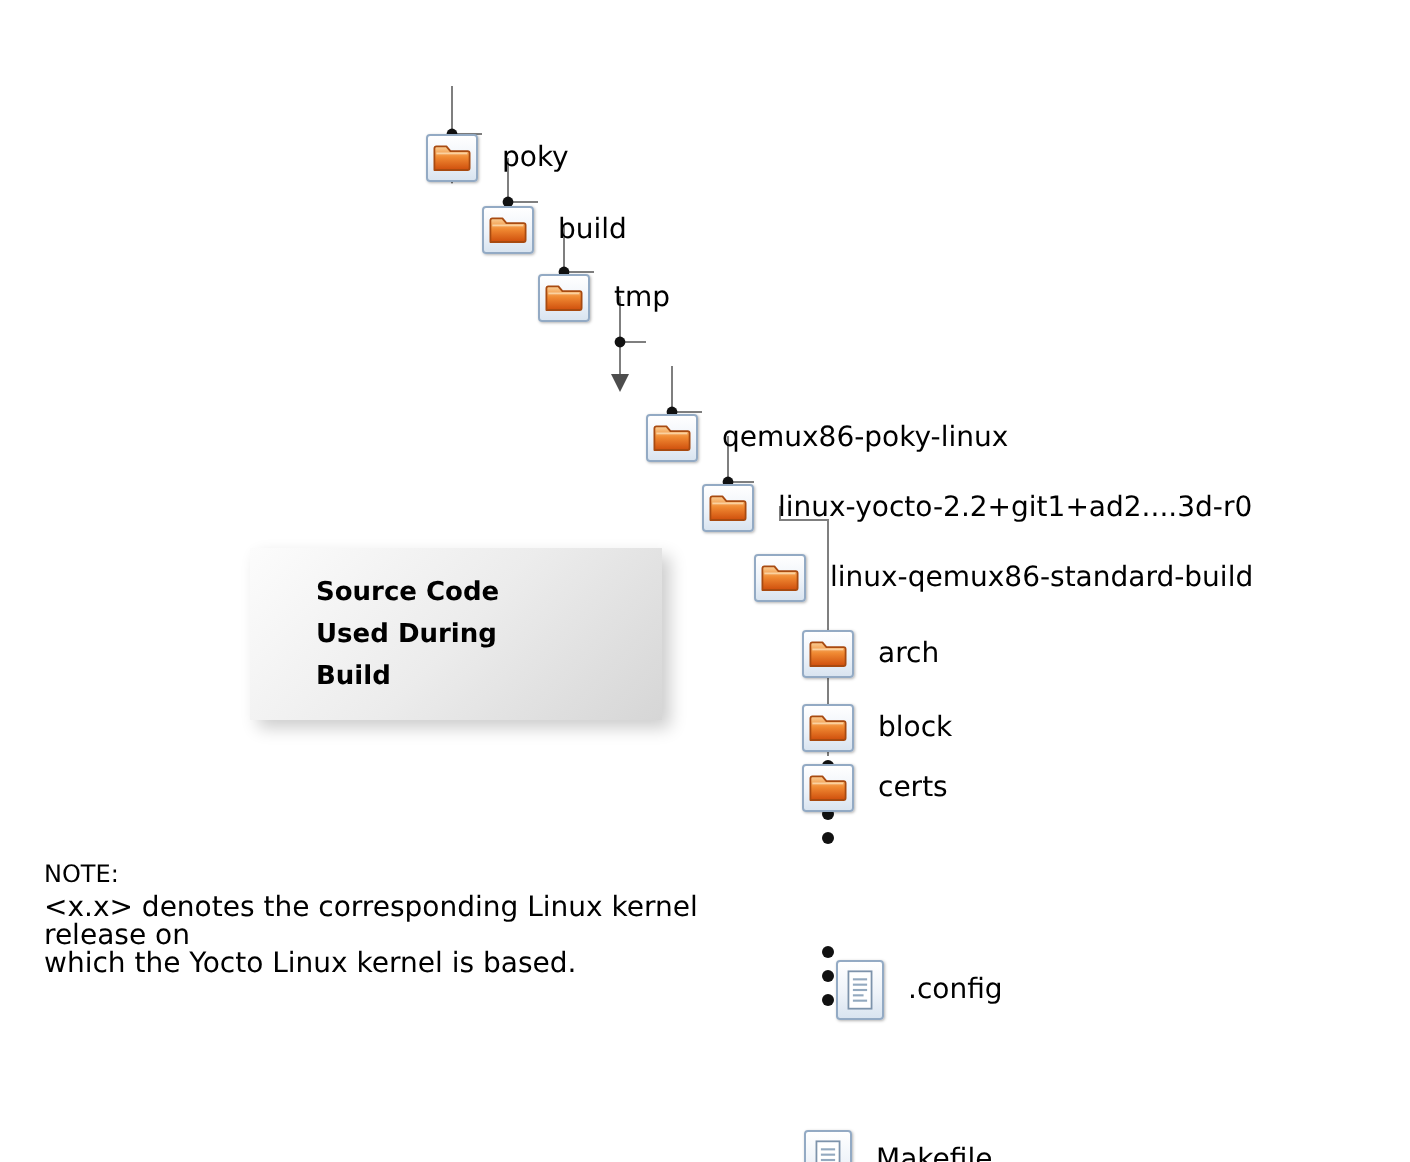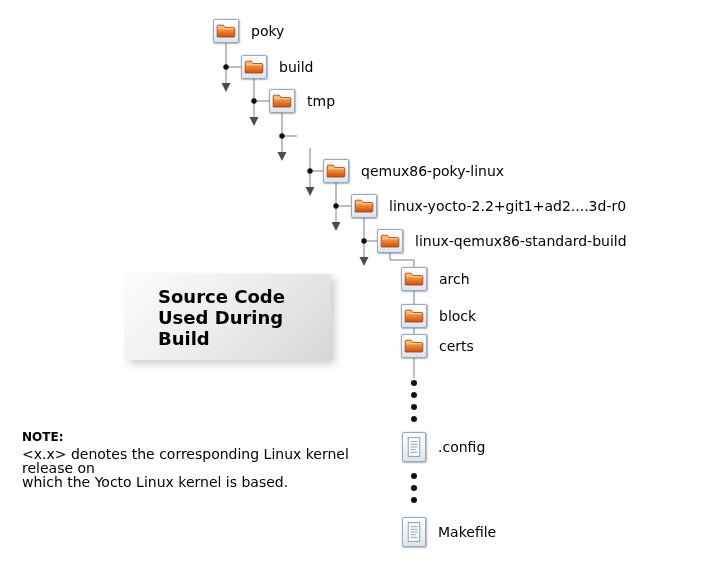--- a/index.html
+++ b/index.html
@@ -1,38 +1,38 @@
 <!DOCTYPE html>
 <html><head>
 <meta charset="utf-8">
 <style>
   html,body { margin:0; padding:0; background:#ffffff; font-family:"DejaVu Sans", "Liberation Sans", sans-serif; }
   .stage { position:relative; width:705px; height:581px; background:#ffffff; overflow:hidden; }
 
   .connectors { position:absolute; left:0; top:0; }
 
-  .node { position:absolute; display:flex; align-items:center; gap:12px; }
+  .node { position:absolute; display:flex; align-items:center; gap:12px;margin-top:48px; }
   .node .lbl { font-size:14px; color:#000; white-space:nowrap; }
 
   .frame { display:flex; align-items:center; justify-content:center;
            border:1px solid #93aac4; border-radius:2px;
            background:linear-gradient(180deg,#ffffff 0%, #eef3f9 55%, #d9e4f0 100%);
            box-shadow:0.5px 0.5px 1.5px rgba(0,0,0,0.3); box-sizing:border-box; }
   .frame.folder { width:26px; height:24px; }
   .frame.file   { width:24px; height:30px; }
 
   .callout { position:absolute; left:125px; top:274px; width:206px; height:86px;
              background:linear-gradient(135deg,#fcfcfc 0%, #ececec 50%, #d6d6d6 100%);
              box-shadow:4px 4px 8px rgba(0,0,0,0.20);
              display:flex; flex-direction:column; justify-content:center;
              padding-left:33px; box-sizing:border-box; }
-  .callout .co-line { font-weight:bold; font-size:18px; line-height:21px; color:#000; }
+  .callout .co-line { font-weight:bold; font-size:13px; line-height:21px; color:#000; }
 
   .note { position:absolute; left:22px; top:430px; width:370px; color:#000; }
-  .note .note-title { font-weight:bold; font-size:12px; margin-bottom:3px; }
+  .note .note-title { font-weight:normal; font-size:12px; margin-bottom:3px; }
   .note .note-line  { font-size:14px; line-height:14px; }
 </style>
 </head>
 <body>
 
 <svg width="0" height="0" style="position:absolute" aria-hidden="true">
   <defs>
     <linearGradient id="foldGrad" x1="0" y1="0" x2="0" y2="1">
       <stop offset="0" stop-color="#fbcf96"></stop>
       <stop offset="0.45" stop-color="#f08a33"></stop>
@@ -166,21 +166,21 @@
     <span class="lbl">block</span>
   </div>
   <div class="node" style="left:401px; top:334px">
     <span class="frame folder">
         <svg width="20" height="16">
           <use href="#sym-folder"></use>
         </svg>
       </span>
     <span class="lbl">certs</span>
   </div>
-  <div class="node" style="left:402px; top:432px">
+  <div class="node" style="left:418px; top:432px">
     <span class="frame file">
         <svg width="16" height="22">
           <use href="#sym-file"></use>
         </svg>
       </span>
     <span class="lbl">.config</span>
   </div>
   <div class="node" style="left:402px; top:517px">
     <span class="frame file">
         <svg width="16" height="22">

